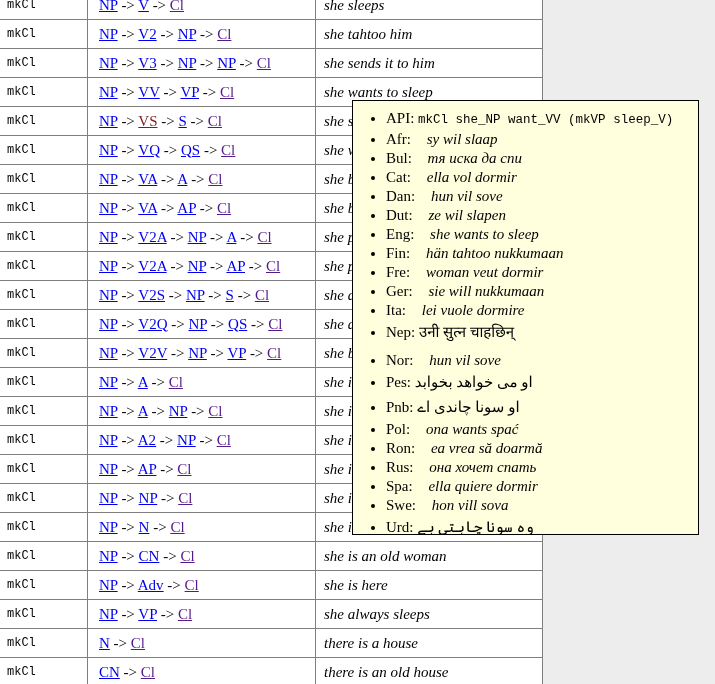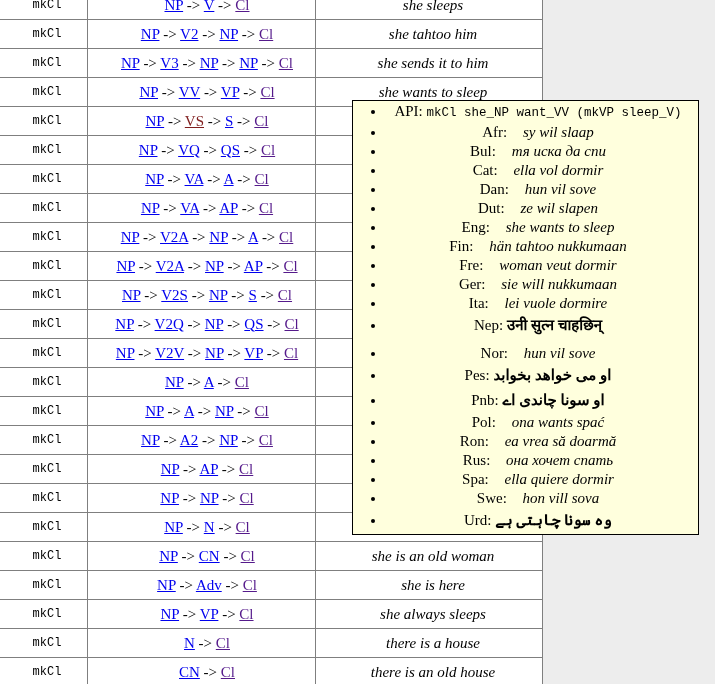--- a/index.html
+++ b/index.html
@@ -2,21 +2,20 @@
 <html><head>
 <meta charset="utf-8">
 <style>
   html,body{margin:0;padding:0;}
   .screen{
     position:relative;
     width:715px;height:684px;
     overflow:hidden;
     background:#ffffff;
     font-family:"Liberation Serif","DejaVu Serif",serif;
-    text-align:center;
   }
   .gutter{
     position:absolute;left:517px;top:0;width:198px;height:684px;
     background:#ededed;
   }
   table.rules{
     position:absolute;left:-1px;top:-10px;
     border-collapse:collapse;
     table-layout:fixed;
   }
@@ -52,39 +51,39 @@
     position:absolute;
     left:352px;top:100px;
     width:345px;height:433px;
     background:#ffffdd;
     border:1px solid #000000;
     z-index:5;
     overflow:hidden;
   }
   .popup ul{
     margin:0;
-    padding:1px 8px 0 33px;
+    padding:8px 8px 0 33px;
     list-style:disc outside;
   }
   .popup li{
     font-size:15px;
     line-height:19px;
     color:#000;
     white-space:nowrap;
   }
   .popup li.tall{ padding:2px 0; line-height:21px; }
   .popup li.gap-after{ margin-bottom:6px; }
   .lang-label{ font-style:normal; }
   .val-italic{ font-style:italic;margin-left:12px; }
   .val-mono{
     font-family:"Liberation Mono","DejaVu Sans Mono",monospace;
     font-size:12.5px;
     font-style:normal;
   }
-  .val-plain{ font-style:normal;font-weight:bold; }
+  .val-plain{ font-style:normal; }
 </style>
 </head>
 <body>
 
 <div class="screen">
   <div class="gutter"></div>
 
   <table class="rules">
     <tbody>
         <tr>

